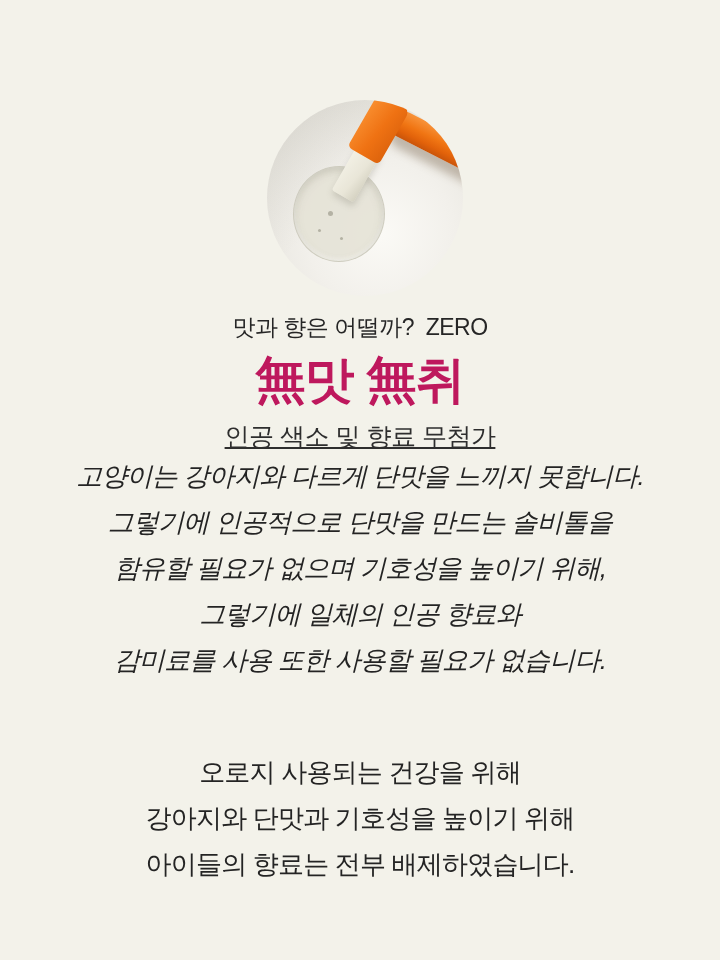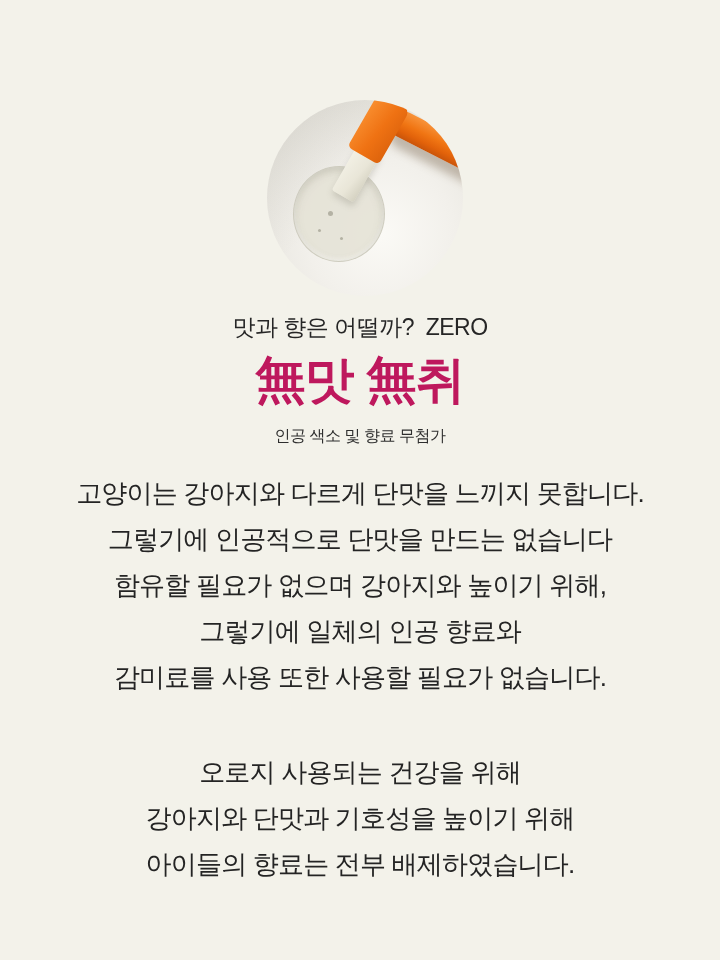--- a/index.html
+++ b/index.html
@@ -84,30 +84,31 @@
     white-space: pre;
   }
   .title {
     top: 352px;
     font-size: 50px; line-height: 56px;
     font-weight: 900; letter-spacing: -1px;
     color: #be185d;
   }
   .caption {
     top: 422px;
-    font-size: 16px; line-height: 28px;
+    font-size: 25px; line-height: 28px;
     font-weight: 500; letter-spacing: -0.5px;
     color: #2e2e2e;
+    text-decoration: underline;
   }
   .para {
     font-size: 26px; line-height: 46px;
     font-weight: 500; letter-spacing: -0.8px;
     color: #242424;
   }
-  .para-1 { top: 470px; }
+  .para-1 { top: 453px; font-style: italic; }
   .para-2 { top: 749px; }
 </style>
 </head>
 <body>
 
 <div class="page">
 
   <div class="photo-circle">
     <div class="gel-puddle">
       <div class="gel-speck s1"></div>
@@ -119,22 +120,22 @@
     <div class="brush-handle"></div>
     <div class="brush-head"></div>
   </div>
 
   <div class="txt subtitle">맛과 향은 어떨까?  ZERO</div>
   <div class="txt title">無맛 無취</div>
   <div class="txt caption">인공 색소 및 향료 무첨가</div>
 
   <div class="txt para para-1">
     <div>고양이는 강아지와 다르게 단맛을 느끼지 못합니다.</div>
-    <div>그렇기에 인공적으로 단맛을 만드는 없습니다</div>
-    <div>함유할 필요가 없으며 강아지와 높이기 위해,</div>
+    <div>그렇기에 인공적으로 단맛을 만드는 솔비톨을</div>
+    <div>함유할 필요가 없으며 기호성을 높이기 위해,</div>
     <div>그렇기에 일체의 인공 향료와</div>
     <div>감미료를 사용 또한 사용할 필요가 없습니다.</div>
   </div>
 
   <div class="txt para para-2">
     <div>오로지 사용되는 건강을 위해</div>
     <div>강아지와 단맛과 기호성을 높이기 위해</div>
     <div>아이들의 향료는 전부 배제하였습니다.</div>
   </div>
 

